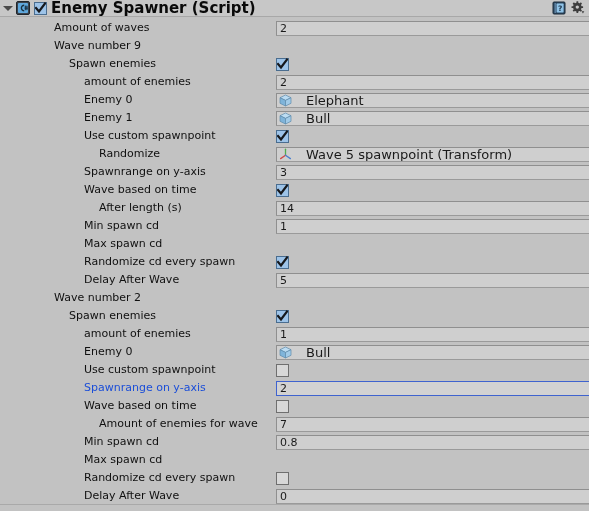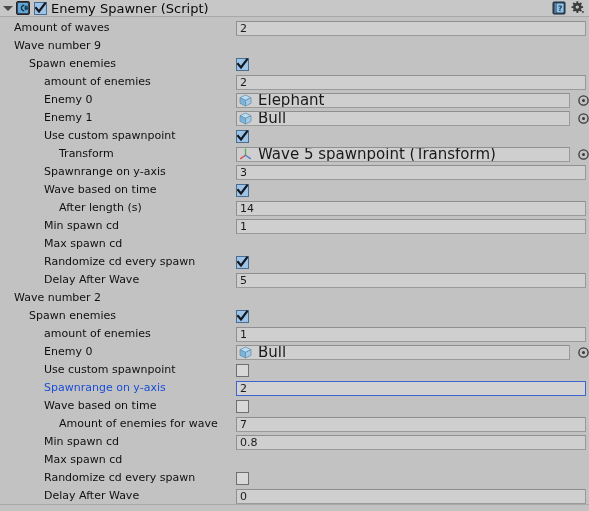--- a/index.html
+++ b/index.html
@@ -50,38 +50,38 @@
     margin-right: 4px;
     position: relative;
   }
   .hdr-check {
     width: 12px; height: 12px;
     flex: 0 0 auto;
     margin-right: 4px;
     position: relative;
   }
   .comp-title {
-    font-weight: normal;
-    font-size: 13px;
+    font-weight: bold;
+    font-size: 15px;
     color: #0a0a0a;
     letter-spacing: 0px;
     white-space: nowrap;
   }
   .hdr-right {
     position: absolute;
     right: 4px; top: 1px;
     display: flex;
     align-items: center;
     gap: 5px;
   }
   .help-icon { width: 14px; height: 14px; }
   .gear-icon { width: 14px; height: 14px; }
 
   
-  .rows { position: relative; padding-top: 2px; }
+  .rows { position: relative; padding-top: 2px; padding-left: 40px; }
   .row {
     height: 18px;
     display: flex;
     align-items: center;
     position: relative;
   }
   .row-label {
     white-space: nowrap;
     font-size: 11px;
     color: #101010;
@@ -138,24 +138,24 @@
     border: 1px solid #9a9a9a;
     border-top-color: #8f8f8f;
     border-left-color: #8f8f8f;
     display: flex;
     align-items: center;
     padding-left: 2px;
     overflow: hidden;
     white-space: nowrap;
   }
   .obj-label {
-    font-size: 15px;
+    font-size: 13px;
     color: #1a1a1a;
     line-height: 13px;
-    margin-left: 6px;
+    margin-left: 14px;
   }
   .obj-picker {
     width: 13px; height: 13px;
     margin-left: 7px;
     flex: 0 0 auto;
   }
 
   
   .cube-ico { width: 13px; height: 13px; flex:0 0 auto; }
   .axis-ico { width: 13px; height: 13px; flex:0 0 auto; }
@@ -310,21 +310,21 @@
         <div class="field-wrap">
           <span class="cbox on">
             <span class="cb-outer"></span>
             <svg class="cb-mark" viewBox="0 0 11 12">
               <path d="M1 6 L4 9.5 L10 1.5" fill="none" stroke="#16181c" stroke-width="2.2" stroke-linecap="square"></path>
             </svg>
           </span>
         </div>
       </div>
       <div class="row">
-        <div class="row-label ind4">Transform</div>
+        <div class="row-label ind4">Randomize</div>
         <div class="field-wrap">
           <div class="obj-field">
             <span class="axis-ico"><svg viewBox="0 0 13 13" width="13" height="13">
                 <path d="M6.5 7.2 L6.5 1.2" stroke="#4fae4f" stroke-width="1.3" stroke-linecap="round"></path>
                 <path d="M6.5 7.2 L1.6 10.6" stroke="#d04b4b" stroke-width="1.3" stroke-linecap="round"></path>
                 <path d="M6.5 7.2 L11.4 10.6" stroke="#4a7fd0" stroke-width="1.3" stroke-linecap="round"></path>
               </svg></span>
             <span class="obj-label">Wave 5 spawnpoint (Transform)</span>
           </div>
           <span class="obj-picker"><svg viewBox="0 0 13 13" width="13" height="13">

